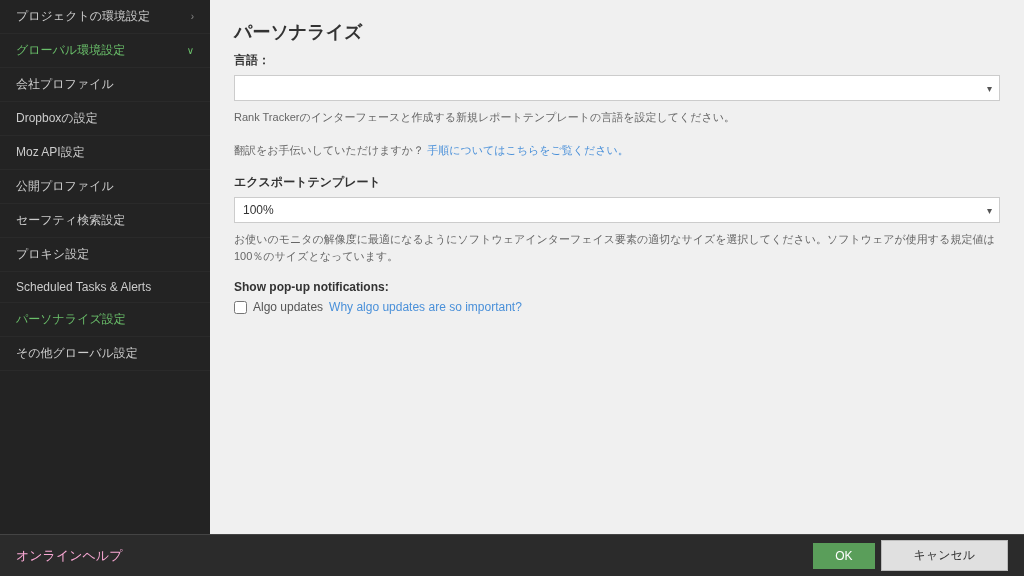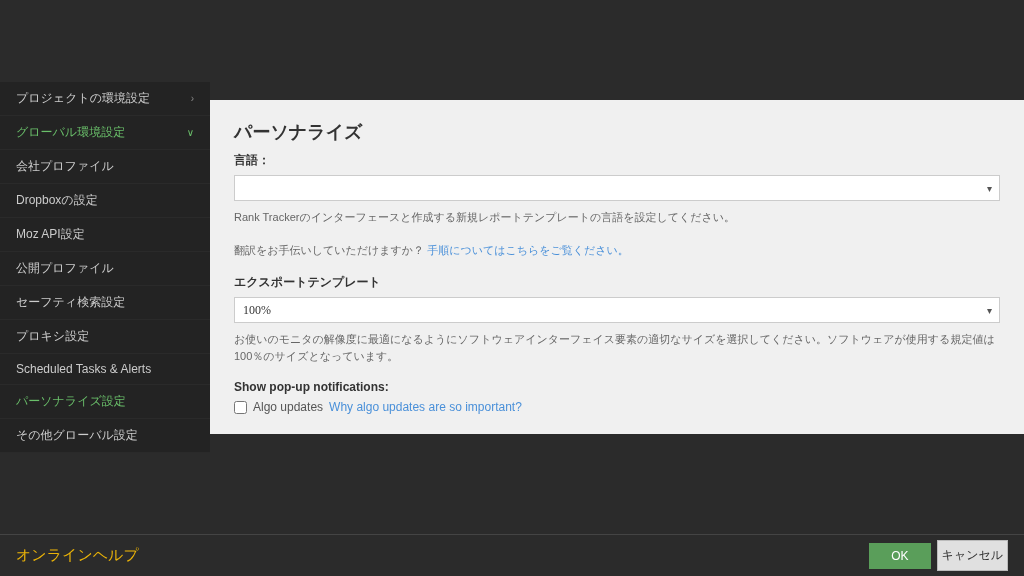--- a/index.html
+++ b/index.html
@@ -10,21 +10,20 @@
       height: 576px;
       display: flex;
       flex-direction: column;
       overflow: hidden;
     }
 
     .app-container {
       display: flex;
       flex: 1;
       overflow: hidden;
-      align-items: center;
     }
 
     
     .sidebar {
       width: 210px;
       background: #232323;
       display: flex;
       flex-direction: column;
       flex-shrink: 0;
       overflow-y: auto;
@@ -103,21 +102,20 @@
       width: 100%;
       padding: 5px 28px 5px 8px;
       border: 1px solid #ccc;
       background: #fff;
       font-size: 12px;
       color: #333;
       appearance: none;
       -webkit-appearance: none;
       cursor: pointer;
       outline: none;
-      font-family: Liberation Serif, serif;
     }
 
     .select-arrow {
       position: absolute;
       right: 8px;
       top: 50%;
       transform: translateY(-50%);
       font-size: 10px;
       color: #555;
       pointer-events: none;
@@ -177,22 +175,22 @@
       height: 42px;
       background: #2b2b2b;
       border-top: 1px solid #444;
       display: flex;
       align-items: center;
       justify-content: space-between;
       padding: 0 16px;
     }
 
     .online-help-link {
-      color: #eab308;
-      font-size: 15px;
+      color: #f9a8d4;
+      font-size: 13px;
       text-decoration: none;
       cursor: pointer;
     }
 
     .bottom-buttons {
       display: flex;
       gap: 6px;
       align-items: center;
     }
 
@@ -203,21 +201,21 @@
       padding: 6px 22px;
       font-size: 12px;
       cursor: pointer;
       font-family: inherit;
     }
 
     .btn-cancel {
       background: #e0e0e0;
       color: #333;
       border: 1px solid #bbb;
-      padding: 6px 4px;
+      padding: 6px 32px;
       font-size: 12px;
       cursor: pointer;
       font-family: Liberation Serif, serif;
     }
   </style>
 </head>
 <body>
 
 <div class="app-container">
 

